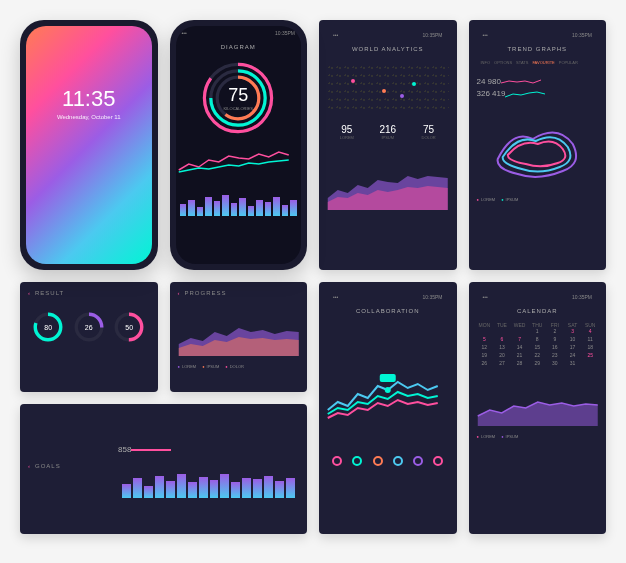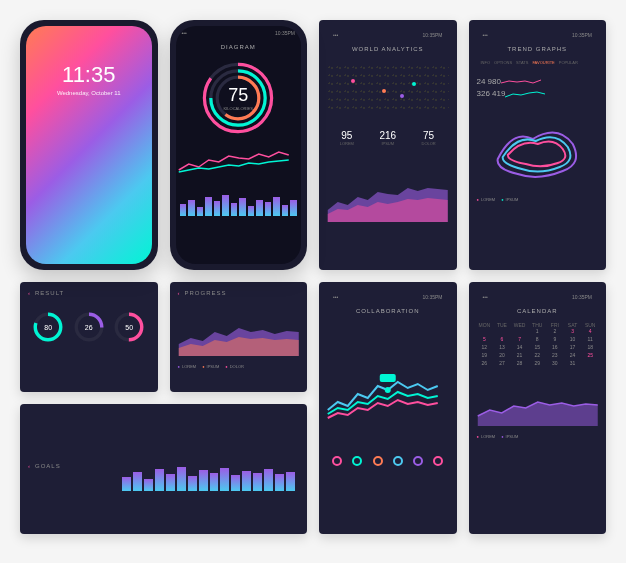--- a/index.html
+++ b/index.html
@@ -1,39 +1,39 @@
 <!DOCTYPE html>
 <html><head>
 <meta charset="utf-8">
 <style>
   * { box-sizing: border-box; margin: 0; padding: 0; }
   body { background: #f5f5f5; font-family: Arial, sans-serif; width: 626px; height: 563px; padding: 20px; }
   .grid { display: grid; grid-template-columns: repeat(4, 1fr); gap: 12px; }
   .phone { background: #1a1a2e; border-radius: 24px; padding: 6px; box-shadow: 0 8px 20px rgba(0,0,0,0.2); position: relative; }
   .phone-inner { background: #0f0f1e; border-radius: 20px; overflow: hidden; height: 100%; }
-  .lockscreen { background: linear-gradient(135deg, #ff7b54 0%, #ff4f9e 25%, #9b5de5 50%, #4cc9f0 75%, #00f5d4 100%); height: 100%; display: flex; flex-direction: column; align-items: center; justify-content: flex-start; padding-top: 36px; color: #fff; }
+  .lockscreen { background: linear-gradient(135deg, #ff7b54 0%, #ff4f9e 25%, #9b5de5 50%, #4cc9f0 75%, #00f5d4 100%); height: 100%; display: flex; flex-direction: column; align-items: center; justify-content: flex-start; padding-top: 60px; color: #fff; }
   .lock-time { font-size: 22px; font-weight: 300; }
   .lock-date { font-size: 6px; opacity: 0.9; margin-top: 2px; }
   .card { background: #1e1e36; border-radius: 4px; padding: 8px; color: #fff; box-shadow: 0 4px 12px rgba(0,0,0,0.15); display: flex; flex-direction: column; }
   .card-header { display: flex; align-items: center; font-size: 6px; letter-spacing: 1px; color: #888; margin-bottom: 6px; }
   .card-header .chev { color: #ff4f9e; margin-right: 4px; }
   .status-bar { display: flex; justify-content: space-between; font-size: 5px; color: #888; padding: 4px 6px; }
   .screen-title { text-align: center; font-size: 6px; letter-spacing: 1px; color: #aaa; margin: 4px 0 8px; }
   .tabs { display: flex; gap: 4px; font-size: 4px; color: #666; padding: 0 4px; margin-bottom: 6px; }
   .tabs span.active { color: #ff7b54; }
   .donut-big { position: relative; width: 80px; height: 80px; margin: 4px auto; }
   .donut-big svg { width: 100%; height: 100%; }
   .donut-center { position: absolute; top: 50%; left: 50%; transform: translate(-50%,-50%); text-align: center; }
   .donut-center .val { font-size: 18px; color: #fff; }
   .donut-center .lbl { font-size: 4px; color: #888; }
   .row-donuts { display: flex; justify-content: space-around; margin: 8px 0; }
   .mini-donut { position: relative; width: 34px; height: 34px; }
   .mini-donut svg { width: 100%; height: 100%; }
   .mini-donut .v { position: absolute; top: 50%; left: 50%; transform: translate(-50%,-50%); font-size: 7px; }
-  .metrics-row { display: flex; justify-content: space-around; font-size: 10px; margin: 12px 0; }
+  .metrics-row { display: flex; justify-content: space-around; font-size: 10px; margin: 6px 0; }
   .metrics-row .m { text-align: center; }
   .metrics-row .m .l { font-size: 4px; color: #666; display: block; }
   .bars { display: flex; align-items: flex-end; gap: 2px; height: 30px; padding: 0 4px; }
   .bars div { flex: 1; background: linear-gradient(to top, #4cc9f0, #9b5de5); }
   .area-chart { height: 40px; position: relative; margin: 4px 0; }
   .cal-days { display: grid; grid-template-columns: repeat(7,1fr); gap: 2px; font-size: 5px; color: #666; text-align: center; }
   .cal-grid { display: grid; grid-template-columns: repeat(7,1fr); gap: 2px; font-size: 5px; text-align: center; color: #888; }
   .cal-grid .hl { color: #ff4f9e; }
   .legend { display: flex; gap: 6px; font-size: 4px; color: #888; margin-top: 4px; flex-wrap: wrap; }
   .legend span::before { content: "●"; margin-right: 2px; }
@@ -308,20 +308,24 @@
 
   <div class="card row3" style="grid-column: span 2; display:flex; flex-direction:row; align-items:center; gap:10px">
     <div style="flex:0 0 80px">
       <div class="card-header">
           <span class="chev">‹</span>
           <span>GOALS</span>
         </div>
     </div>
     <div style="flex:1">
       <div class="stat-col">
+        <div class="s">
+            <span>858</span>
+            <span style="width:40px;height:2px;background:#ff4f9e;margin-top:4px"></span>
+          </div>
       </div>
       <div class="bars" style="height:40px">
         <div style="height:35%"></div>
           <div style="height:48%"></div>
           <div style="height:30%"></div>
           <div style="height:55%"></div>
           <div style="height:42%"></div>
           <div style="height:60%"></div>
           <div style="height:38%"></div>
           <div style="height:52%"></div>

